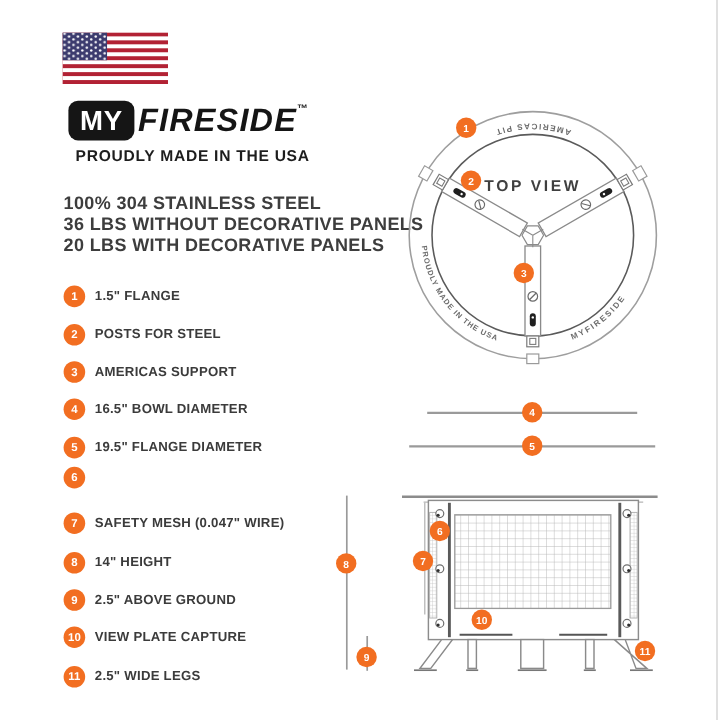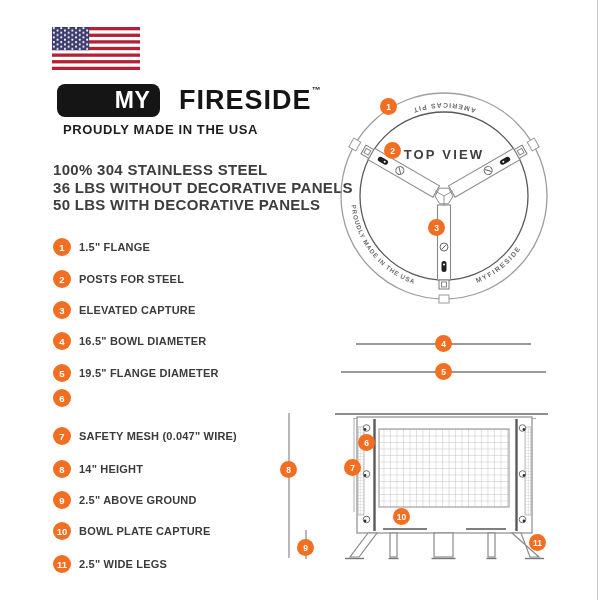--- a/index.html
+++ b/index.html
@@ -2,22 +2,22 @@
 <html><head>
 <meta charset="utf-8">
 <style>
   html,body{margin:0;padding:0;}
   body{width:600px;height:600px;background:#ffffff;font-family:"Liberation Sans",sans-serif;position:relative;overflow:hidden;}
   .page{position:absolute;inset:0;background:#fff;}
 
   
   .flag{position:absolute;left:52px;top:27px;}
   .logo-row{position:absolute;left:57px;top:84px;display:flex;align-items:center;height:33px;}
-  .logo-my{display:flex;align-items:center;justify-content:center;width:55px;height:33px;background:#151515;color:#fff;border-radius:8px;font-weight:bold;font-size:23px;letter-spacing:.5px;padding-left:48px;}
-  .logo-name{color:#151515;font-weight:bold;font-size:27px;letter-spacing:1px;margin-left:19px;}
+  .logo-my{display:flex;align-items:center;justify-content:center;width:55px;height:33px;background:#151515;color:#fff;border-radius:8px;font-weight:bold;font-size:23px;letter-spacing:.5px;}
+  .logo-name{color:#151515;font-weight:bold;font-size:27px;letter-spacing:1px;margin-left:3px;font-style:italic;}
   .logo-tm{color:#151515;font-weight:bold;font-size:9px;align-self:flex-start;margin-top:1px;}
   .tagline{position:absolute;left:63px;top:122px;font-size:13px;font-weight:bold;color:#1d1d1d;letter-spacing:.6px;}
 
   
   .specs{position:absolute;left:53px;top:161px;}
   .spec-line{font-size:15px;font-weight:bold;color:#3d3d3d;letter-spacing:.3px;line-height:17.5px;}
 
   
   .features{list-style:none;margin:0;padding:0;}
   .feature-item{position:absolute;left:53px;display:flex;align-items:center;}
@@ -57,35 +57,35 @@
   <div class="logo-row">
     <span class="logo-my">MY</span>
     <span class="logo-name">FIRESIDE</span>
     <span class="logo-tm">™</span>
   </div>
   <div class="tagline">PROUDLY MADE IN THE USA</div>
 
   <div class="specs">
     <div class="spec-line">100% 304 STAINLESS STEEL</div>
     <div class="spec-line">36 LBS WITHOUT DECORATIVE PANELS</div>
-    <div class="spec-line">50 LBS WITH DECORATIVE PANELS</div>
+    <div class="spec-line">20 LBS WITH DECORATIVE PANELS</div>
   </div>
 
   <ul class="features">
     <li class="feature-item" style="top:238px">
         <span class="badge">1</span>
         <span class="feature-label">1.5" FLANGE</span>
       </li>
     <li class="feature-item" style="top:270px">
         <span class="badge">2</span>
         <span class="feature-label">POSTS FOR STEEL</span>
       </li>
     <li class="feature-item" style="top:301px">
         <span class="badge">3</span>
-        <span class="feature-label">ELEVATED CAPTURE</span>
+        <span class="feature-label">AMERICAS SUPPORT</span>
       </li>
     <li class="feature-item" style="top:332px">
         <span class="badge">4</span>
         <span class="feature-label">16.5" BOWL DIAMETER</span>
       </li>
     <li class="feature-item" style="top:364px">
         <span class="badge">5</span>
         <span class="feature-label">19.5" FLANGE DIAMETER</span>
       </li>
     <li class="feature-item" style="top:389px">
@@ -98,21 +98,21 @@
     <li class="feature-item" style="top:460px">
         <span class="badge">8</span>
         <span class="feature-label">14" HEIGHT</span>
       </li>
     <li class="feature-item" style="top:491px">
         <span class="badge">9</span>
         <span class="feature-label">2.5" ABOVE GROUND</span>
       </li>
     <li class="feature-item" style="top:522px">
         <span class="badge">10</span>
-        <span class="feature-label">BOWL PLATE CAPTURE</span>
+        <span class="feature-label">VIEW PLATE CAPTURE</span>
       </li>
     <li class="feature-item" style="top:555px">
         <span class="badge">11</span>
         <span class="feature-label">2.5" WIDE LEGS</span>
       </li>
   </ul>
 
   <svg class="diagram" width="600" height="600" viewBox="0 0 600 600">
     <defs>
       <pattern id="mesh" width="6.5" height="6.5" patternUnits="userSpaceOnUse">

